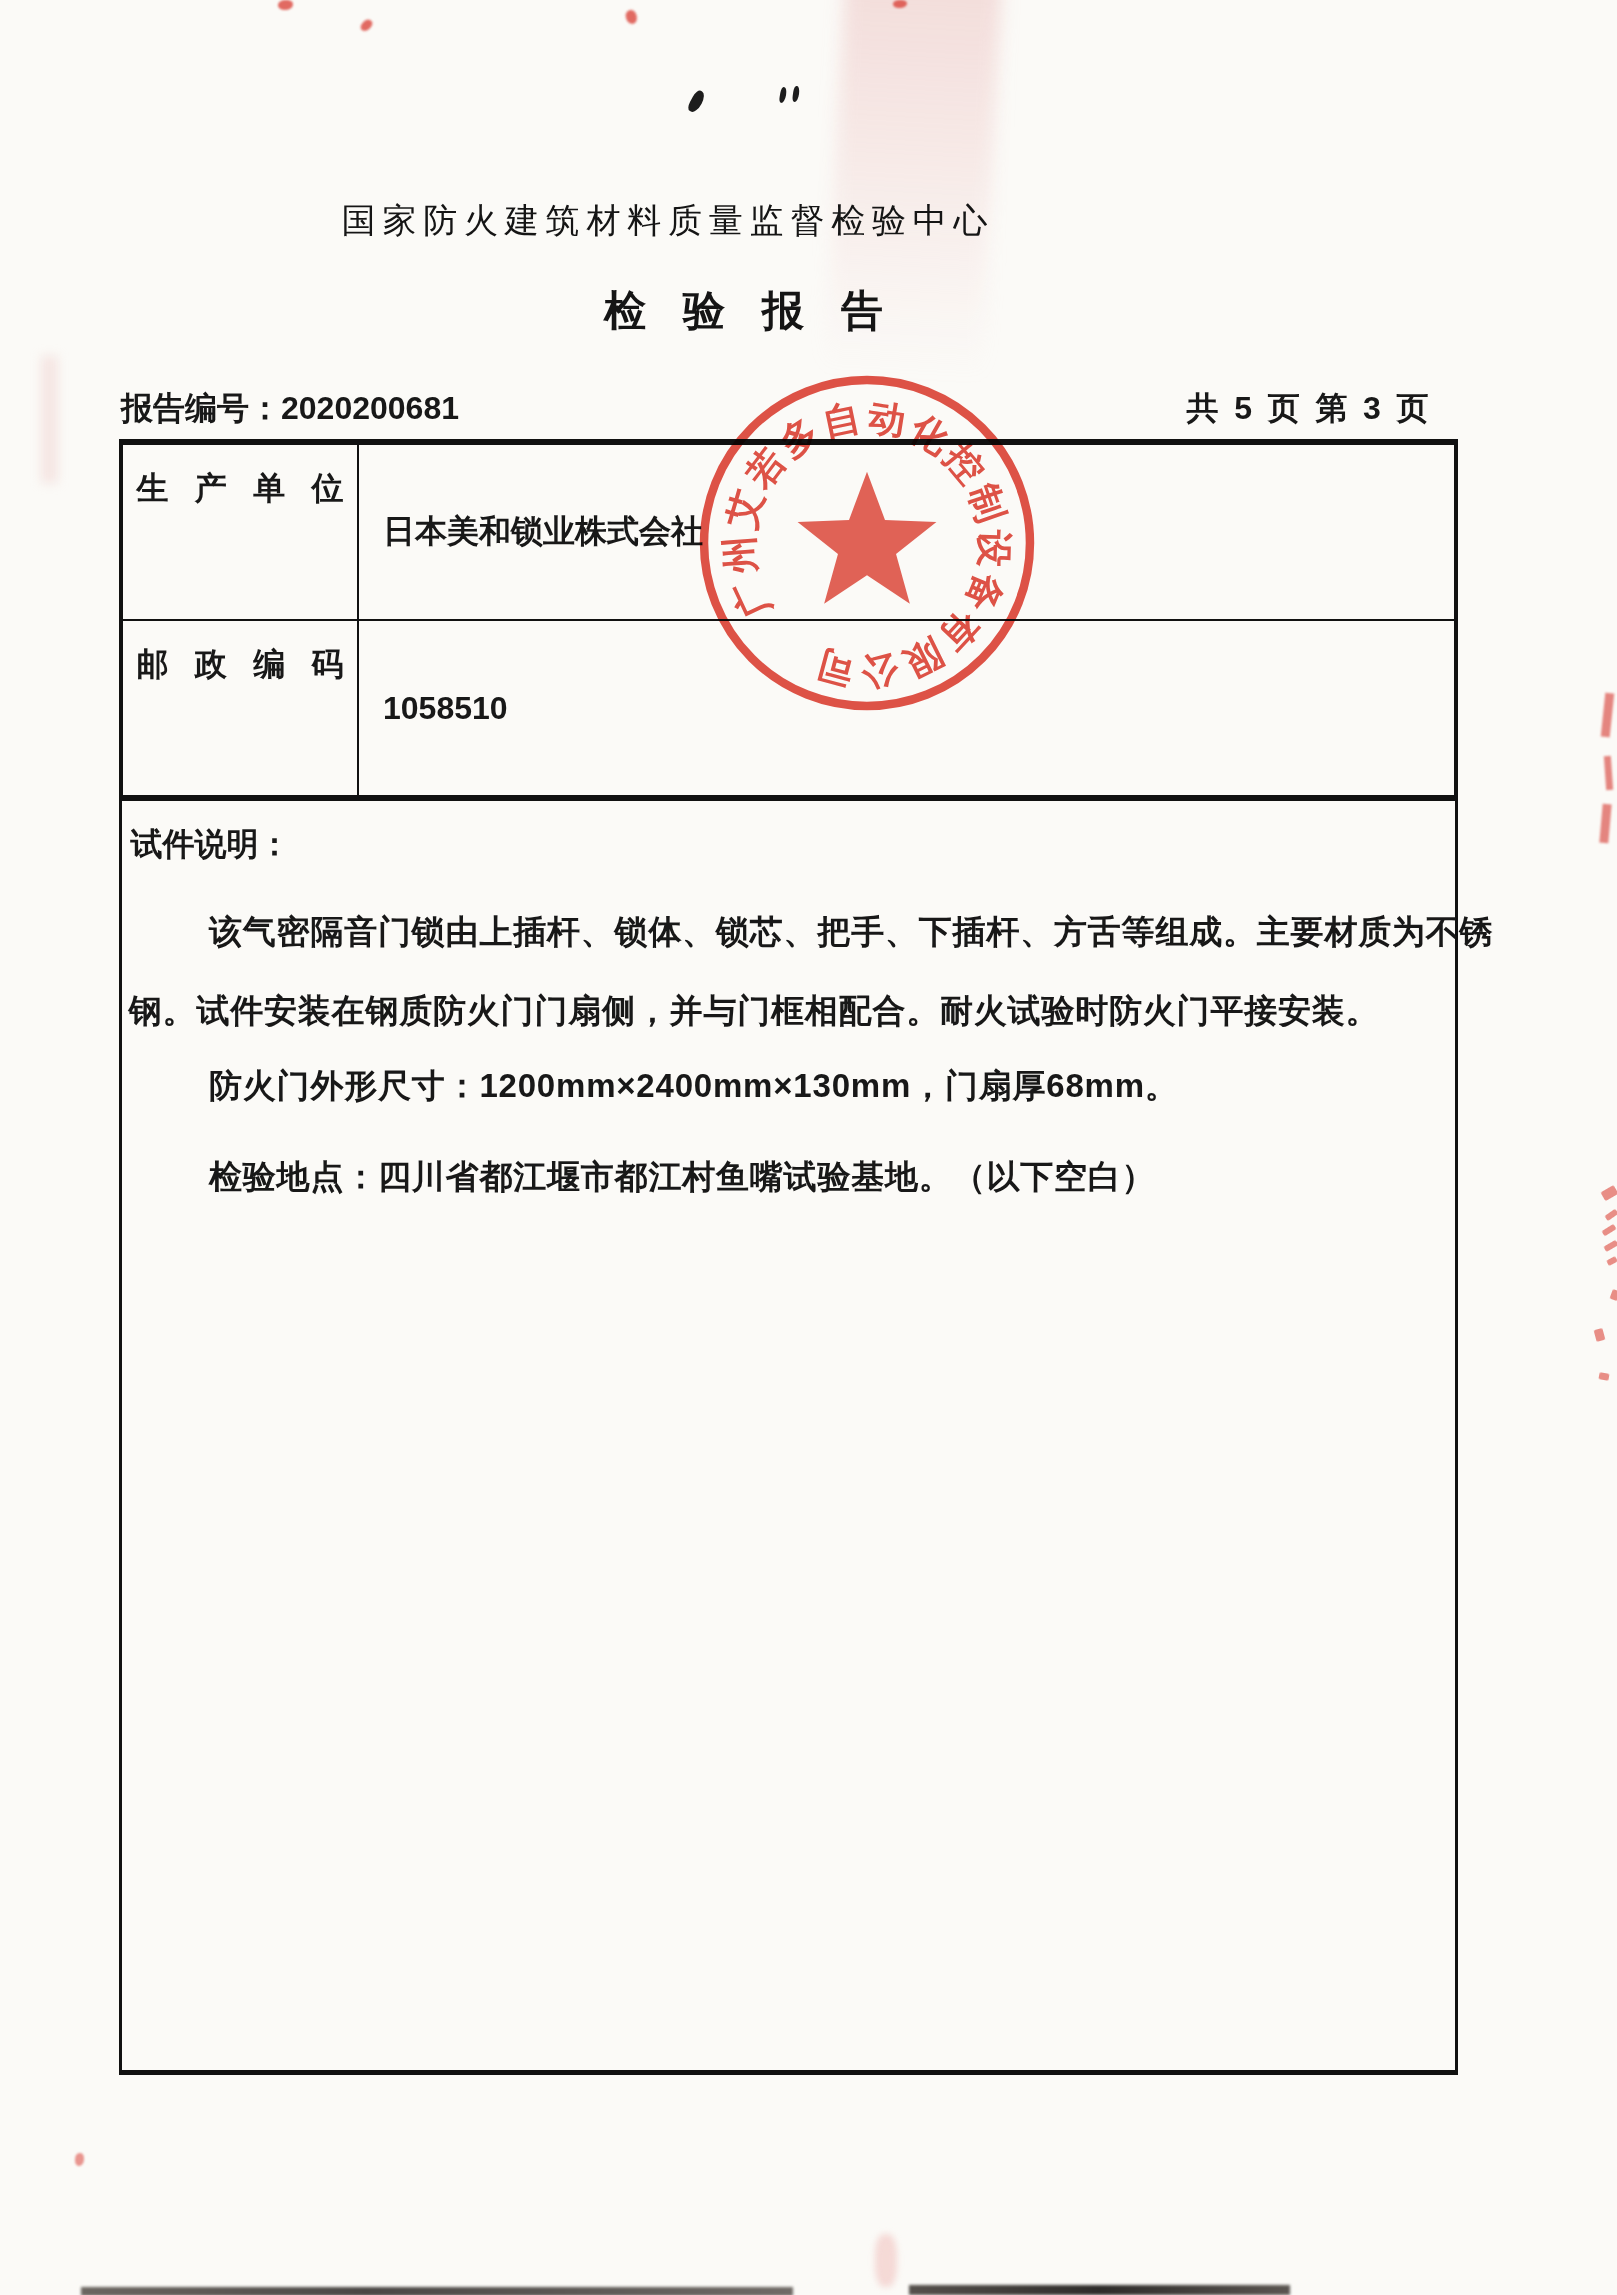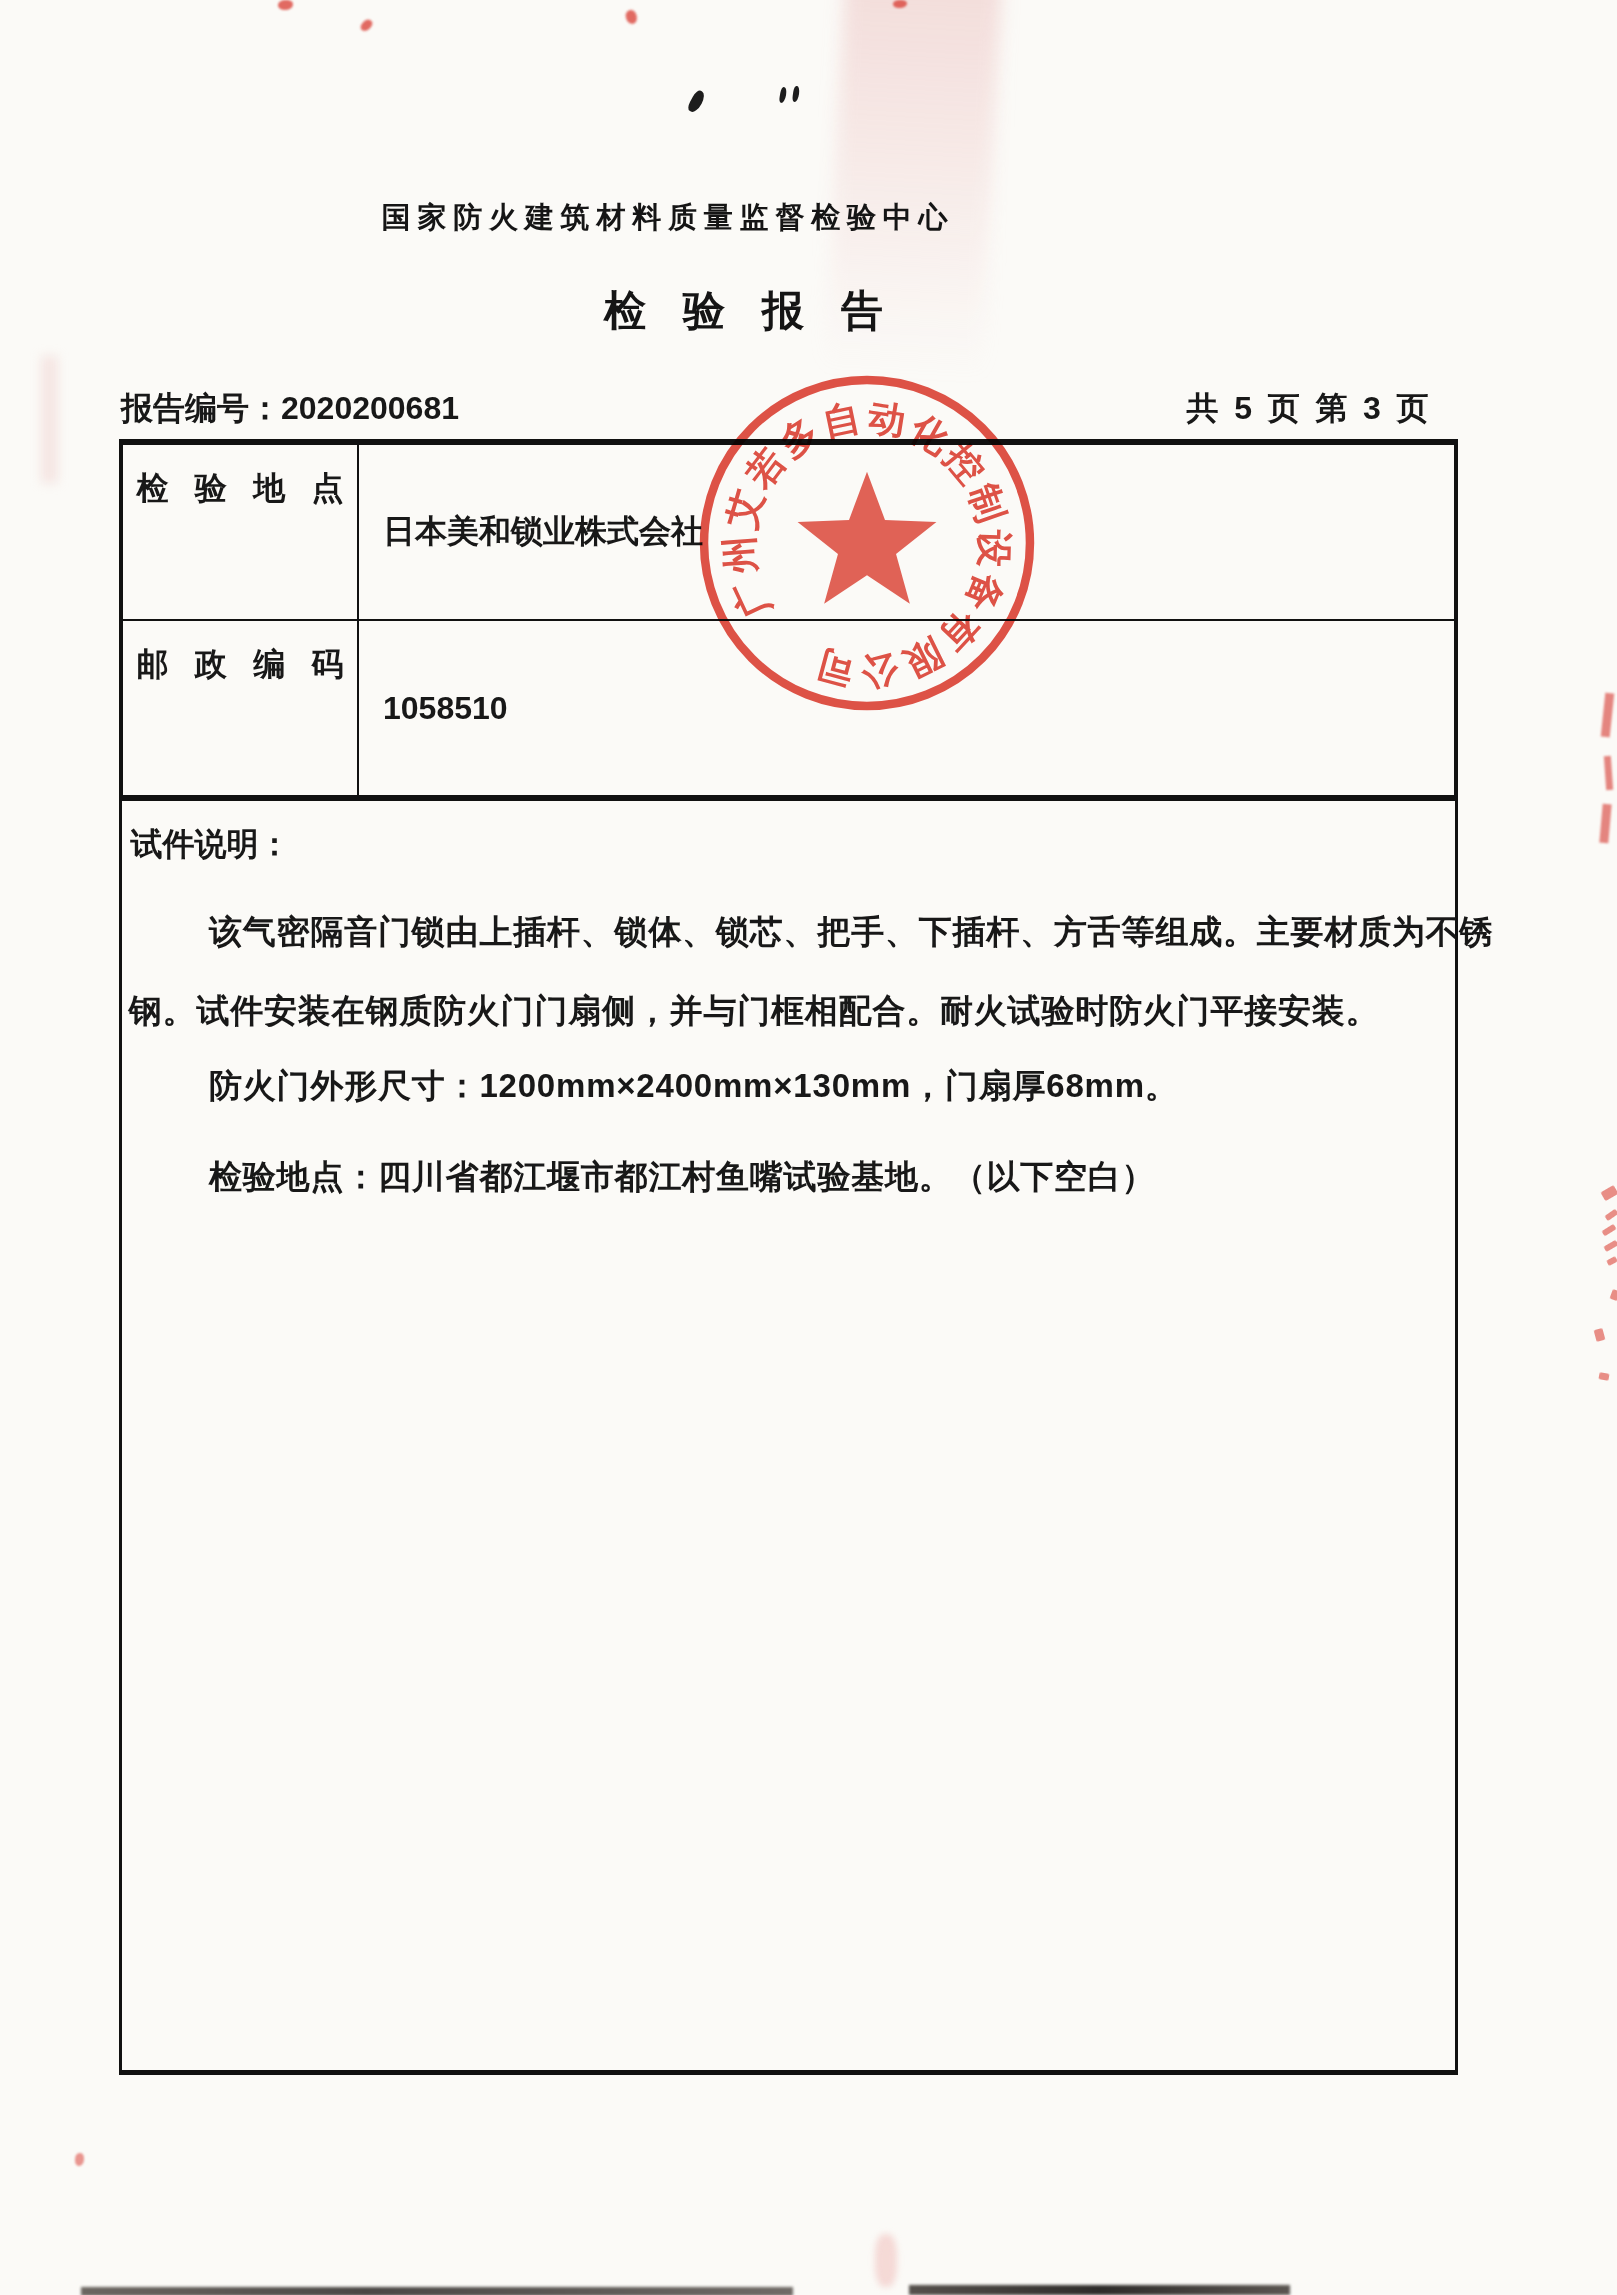--- a/index.html
+++ b/index.html
@@ -9,21 +9,21 @@
     position:relative;
     font-family:"Liberation Sans", sans-serif;
     color:#181818;
     overflow:hidden;
   }
   .abs{position:absolute;}
   
   .doc-title{
     left:0;top:198px;width:1336px;
     text-align:center;
-    font-size:29px;font-weight:700;
+    font-size:34px;font-weight:400;
     letter-spacing:6.8px;
     color:#151515;
   }
   .doc-subtitle{
     left:604px;top:283px;
     font-size:42px;font-weight:900;
     letter-spacing:37px;
     color:#151515;
     white-space:nowrap;
   }
@@ -152,21 +152,21 @@
 <div class="abs doc-title">国家防火建筑材料质量监督检验中心</div>
 <div class="abs doc-subtitle">检验报告</div>
 
 <div class="abs meta-line">
   <div class="abs report-no"><span>报告编号：</span><span>2020200681</span></div>
   <div class="abs page-info">共 5 页 第 3 页</div>
 </div>
 
 <div class="abs info-table">
   <div class="itr sep">
-    <div class="cell cell-label">检验地点</div>
+    <div class="cell cell-label">生产单位</div>
     <div class="cell cell-value">日本美和锁业株式会社</div>
   </div>
   <div class="itr sep">
     <div class="cell cell-label">邮政编码</div>
     <div class="cell cell-value">1058510</div>
   </div>
 </div>
 
 <div class="abs spec-box">
   <div class="abs spec-heading">试件说明：</div>

